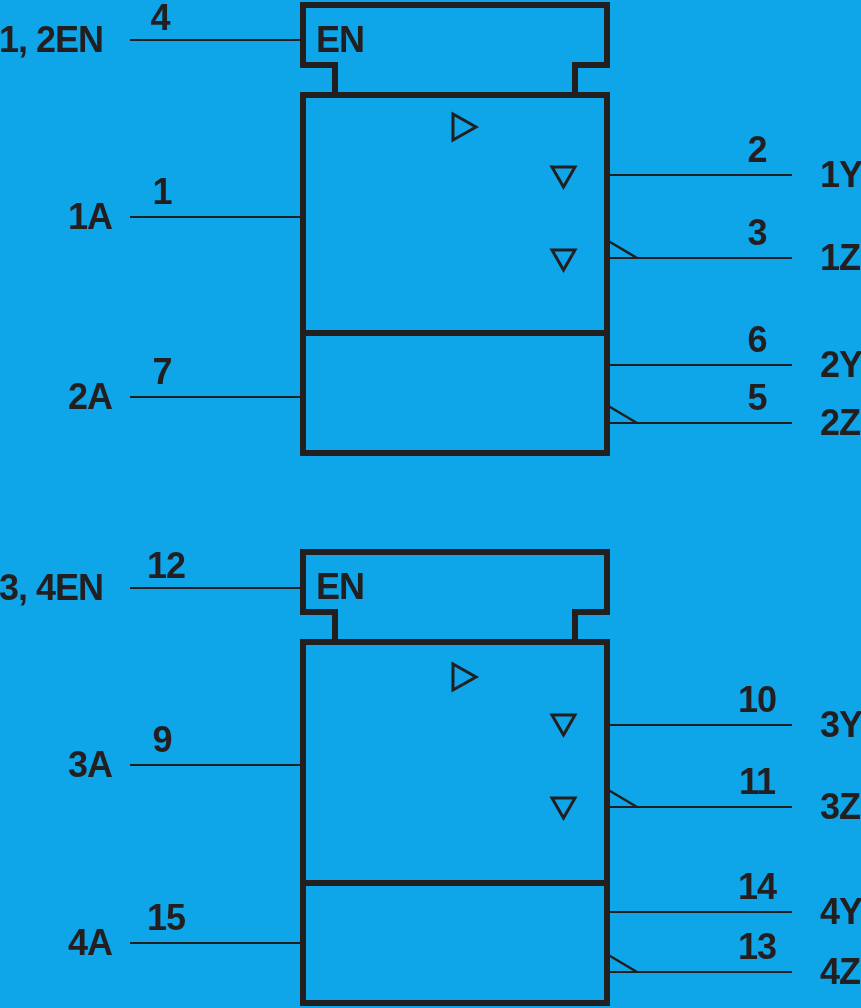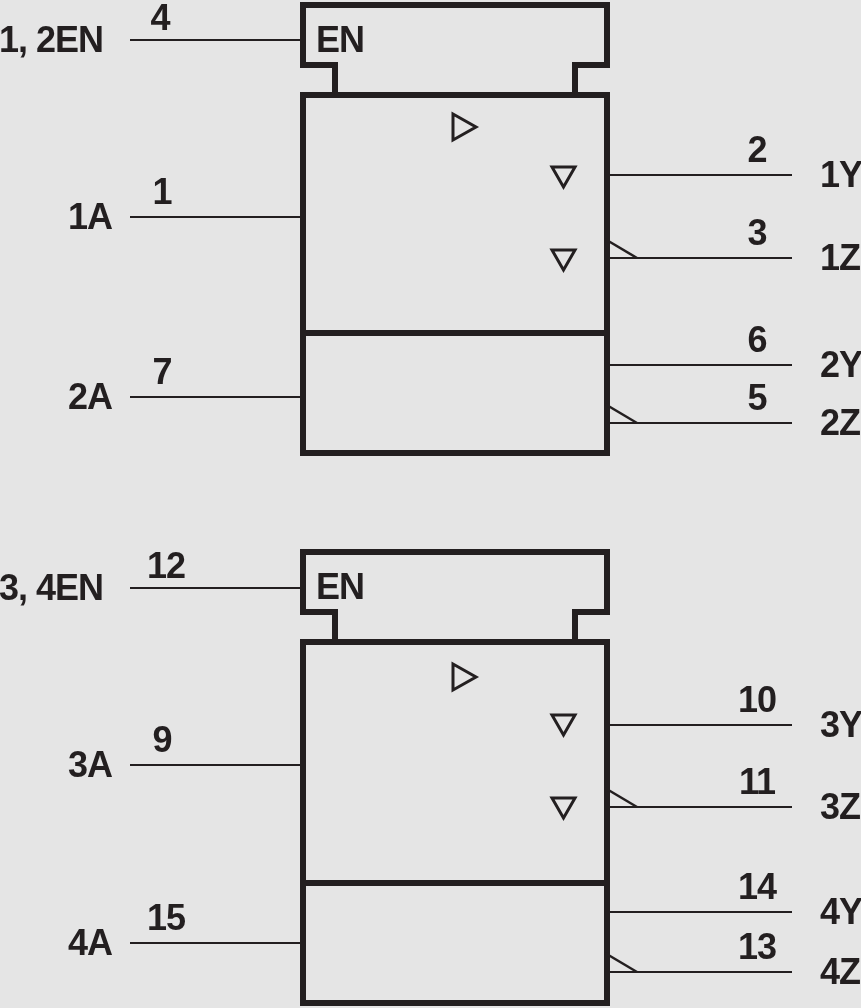--- a/index.html
+++ b/index.html
@@ -4,21 +4,21 @@
 <style>
   html, body {
     margin: 0;
     padding: 0;
     background: #ffffff;
   }
   .canvas {
     position: relative;
     width: 861px;
     height: 1008px;
-    background: #e5e5e5;
+    background: #0ea5e9;
     overflow: hidden;
   }
   svg text {
     font-family: "Liberation Sans", sans-serif;
     font-weight: 700;
     font-size: 36px;
     letter-spacing: -1px;
     fill: #231f20;
   }
   svg .thick {

